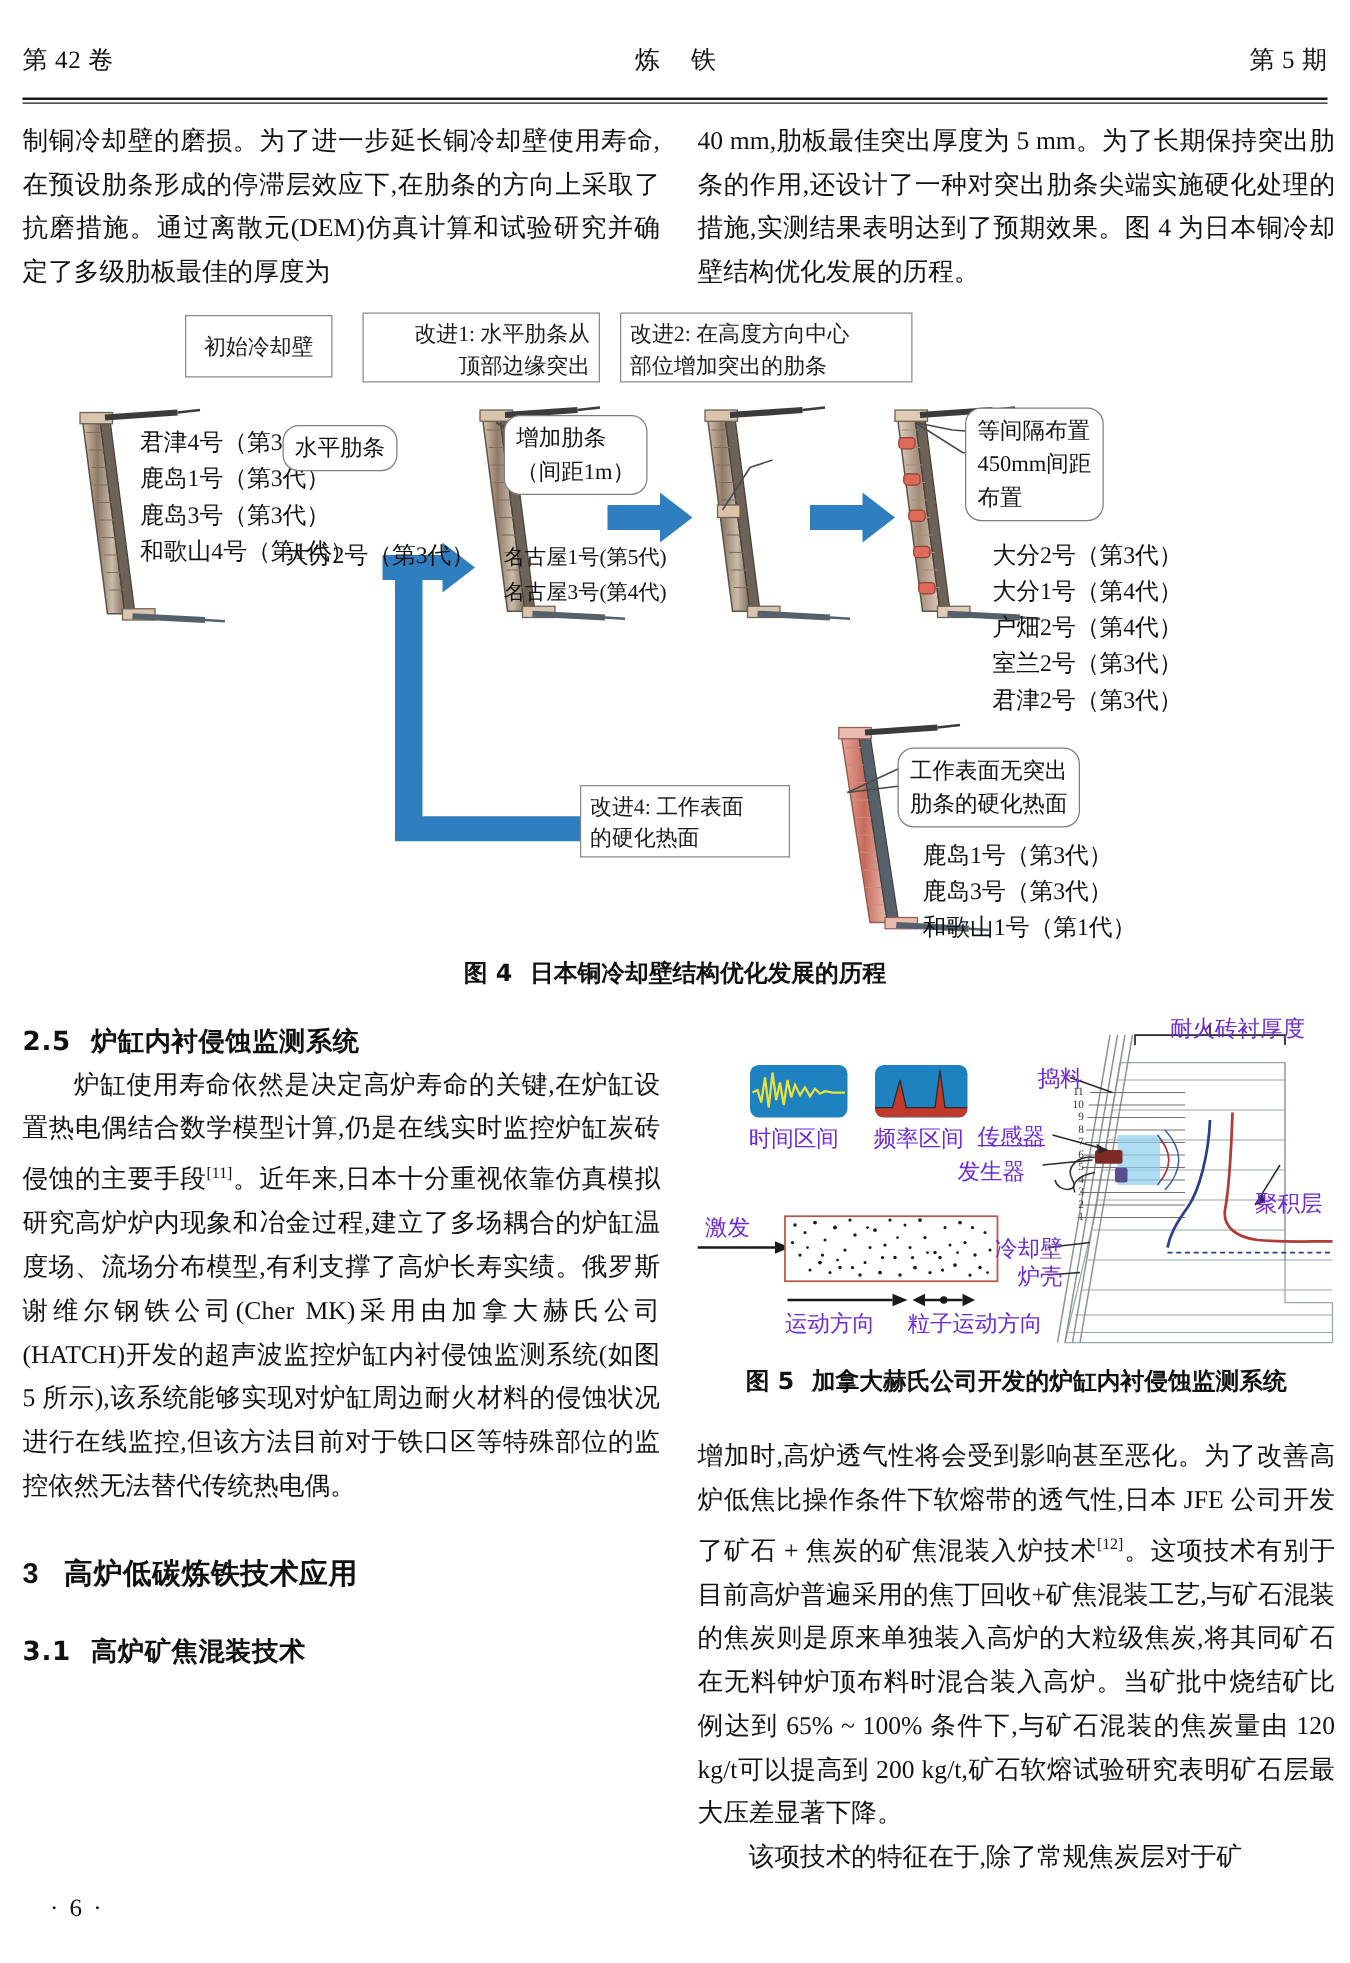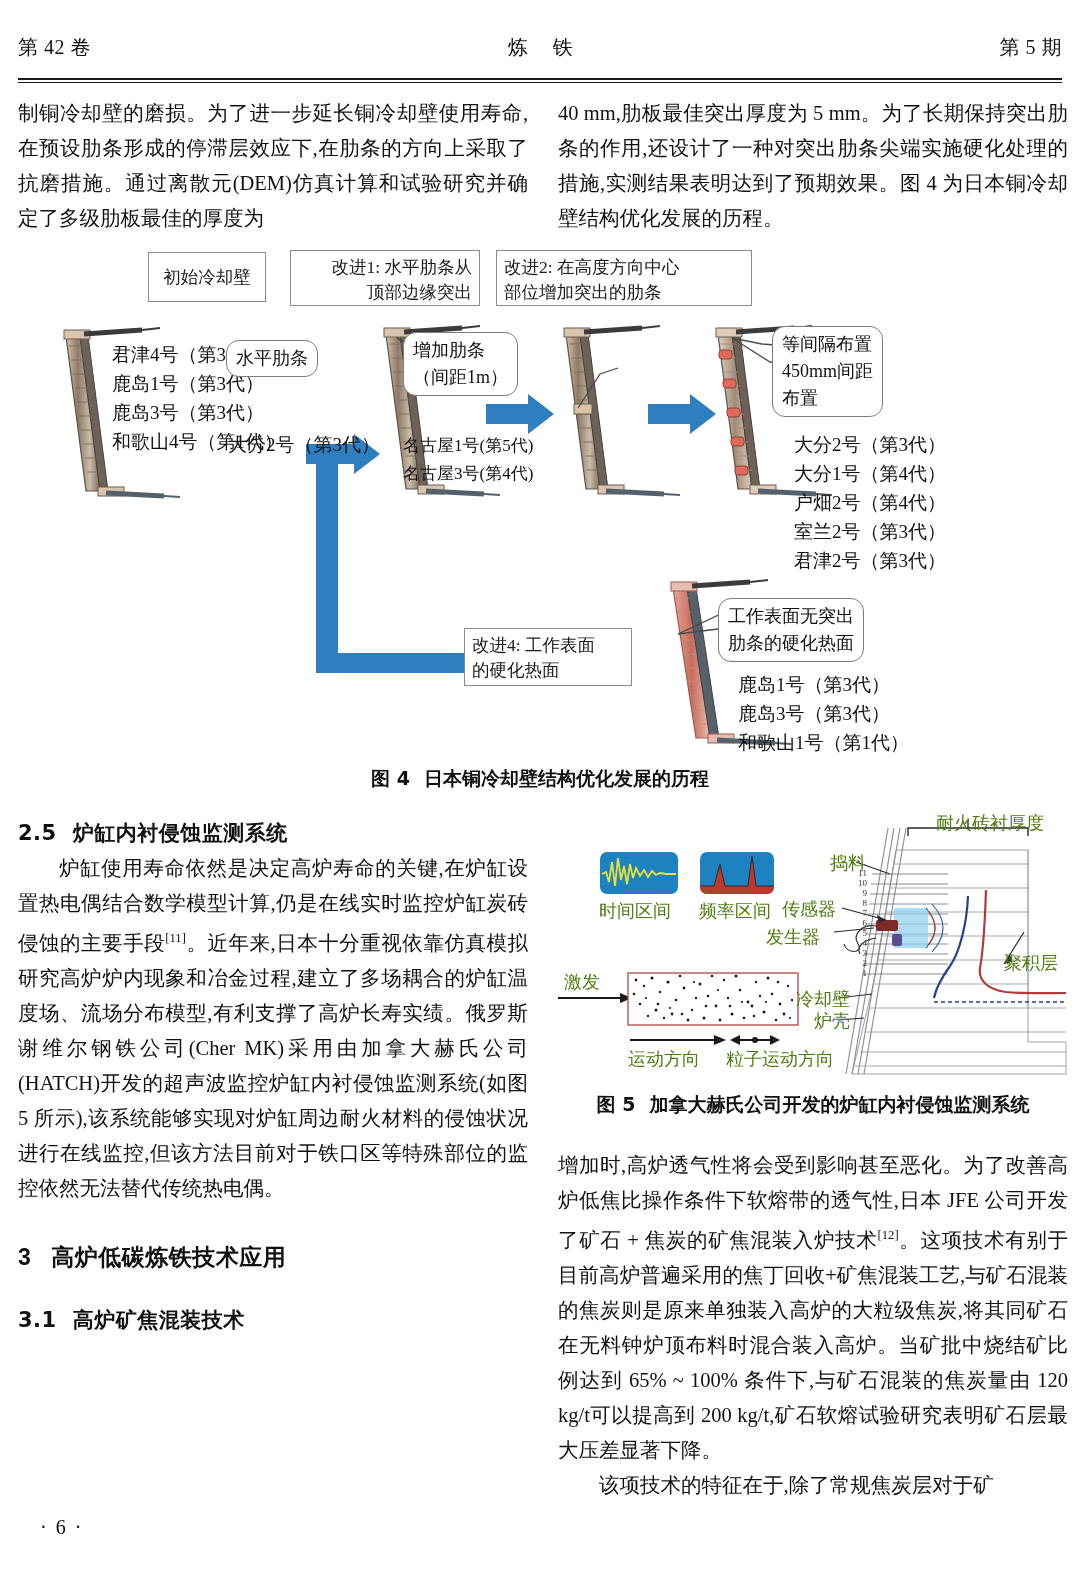--- a/index.html
+++ b/index.html
@@ -67,21 +67,21 @@
   #fig4 .lbl.sm{ font-size:17px; line-height:28px; }
   #fig4 .callout{
     position:absolute; border:1.4px solid #7d7d7d; border-radius:13px; background:#fff;
     font-size:18px; line-height:27px; padding:4px 9px; white-space:nowrap; color:#111;
   }
   #fig4 svg{ position:absolute; left:0; top:0; }
 
   
   #fig5{ position:absolute; left:558px; top:812px; width:510px; height:272px; }
   #fig5 .lbl{ position:absolute; font-size:18px; line-height:22px; white-space:nowrap;
-              font-family:"Liberation Serif","DejaVu Serif",serif; color:#4d7c0f;}
+              font-family:"Liberation Serif","DejaVu Serif",serif; color:#6d28d9;}
   #fig5 .panel{ position:absolute; border-radius:7px; overflow:hidden; }
   #fig5 svg{ position:absolute; left:0; top:0; }
 </style>
 </head>
 <body>
 
 <div class="page-header">
   <span>第 42 卷</span>
   <span class="mid">炼 铁</span>
   <span>第 5 期</span>
@@ -264,21 +264,21 @@
     </g>
   </svg>
 
   <div class="box" style="left:130px; top:6px; width:118px; height:50px; display:flex; align-items:center; justify-content:center;">
     <span>初始冷却壁</span>
   </div>
   <div class="box" style="left:272px; top:4px; width:190px; height:56px;text-align:right;">
     <div>改进1: 水平肋条从</div>
     <div>顶部边缘突出</div>
   </div>
-  <div class="box" style="left:478px; top:4px; width:256px; height:56px;">
+  <div class="box" style="left:478px; top:4px; width:234px; height:56px;">
     <div>改进2: 在高度方向中心</div>
     <div>部位增加突出的肋条</div>
   </div>
   <div class="box" style="left:446px; top:382px; width:168px; height:58px;">
     <div>改进4: 工作表面</div>
     <div>的硬化热面</div>
   </div>
 
   <div class="lbl" style="left:94px; top:94px;">
     <div>君津4号（第3代）</div>
@@ -526,21 +526,21 @@
     <div>5</div>
     <div>4</div>
     <div>3</div>
     <div>2</div>
     <div>1</div>
   </div>
 
   <div class="lbl" style="left:378px; top:0px;">耐火砖衬厚度</div>
   <div class="lbl" style="left:272px; top:40px;">捣料</div>
   <div class="lbl" style="left:446px; top:108px;margin-top:32px;">聚积层</div>
-  <div class="lbl" style="left:224px; top:86px;">传感器</div>
+  <div class="lbl" style="left:224px; top:86px;text-decoration:underline;">传感器</div>
   <div class="lbl" style="left:208px; top:114px;">发生器</div>
   <div class="lbl" style="left:238px; top:176px;">冷却壁</div>
   <div class="lbl" style="left:256px; top:198px;">炉壳</div>
 </div>
 
 <div style="position:absolute; left:558px; top:1092px; width:510px;">
   <p class="figcap">
     <span class="n">图 5</span><span>加拿大赫氏公司开发的炉缸内衬侵蚀监测系统</span>
   </p>
 </div>

